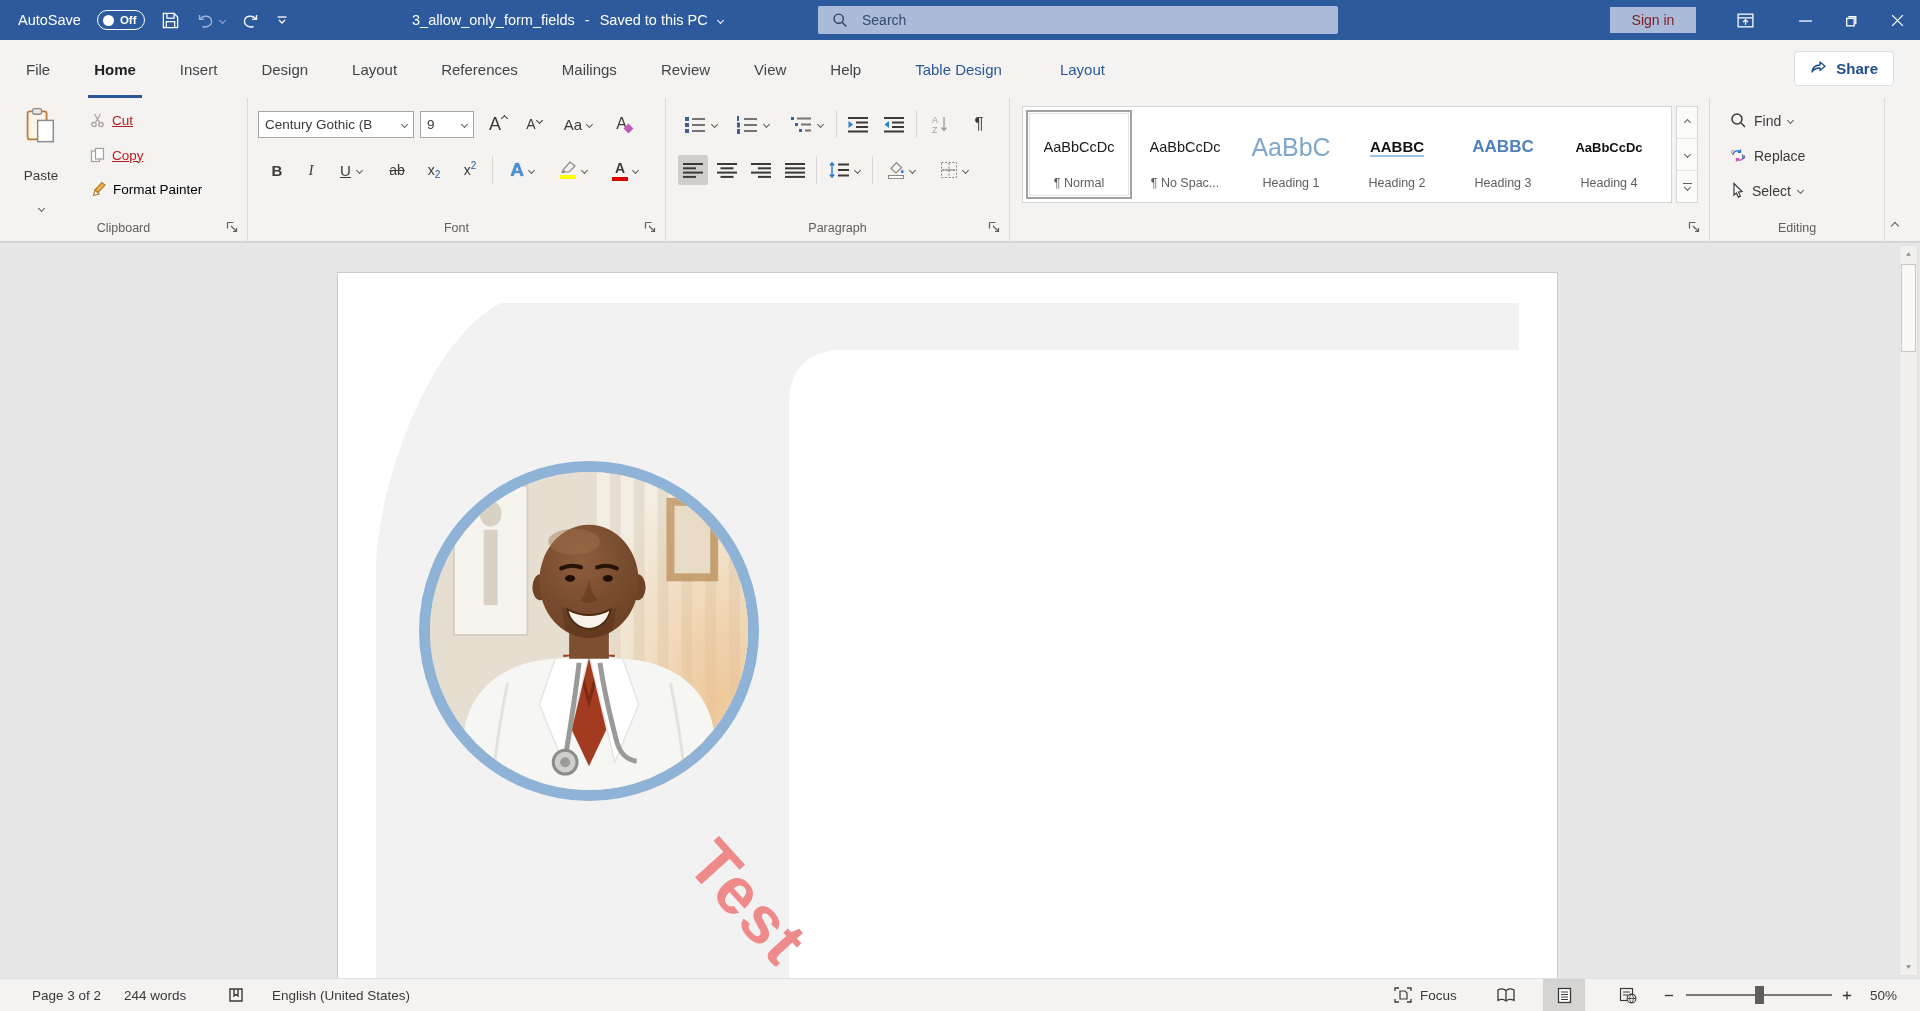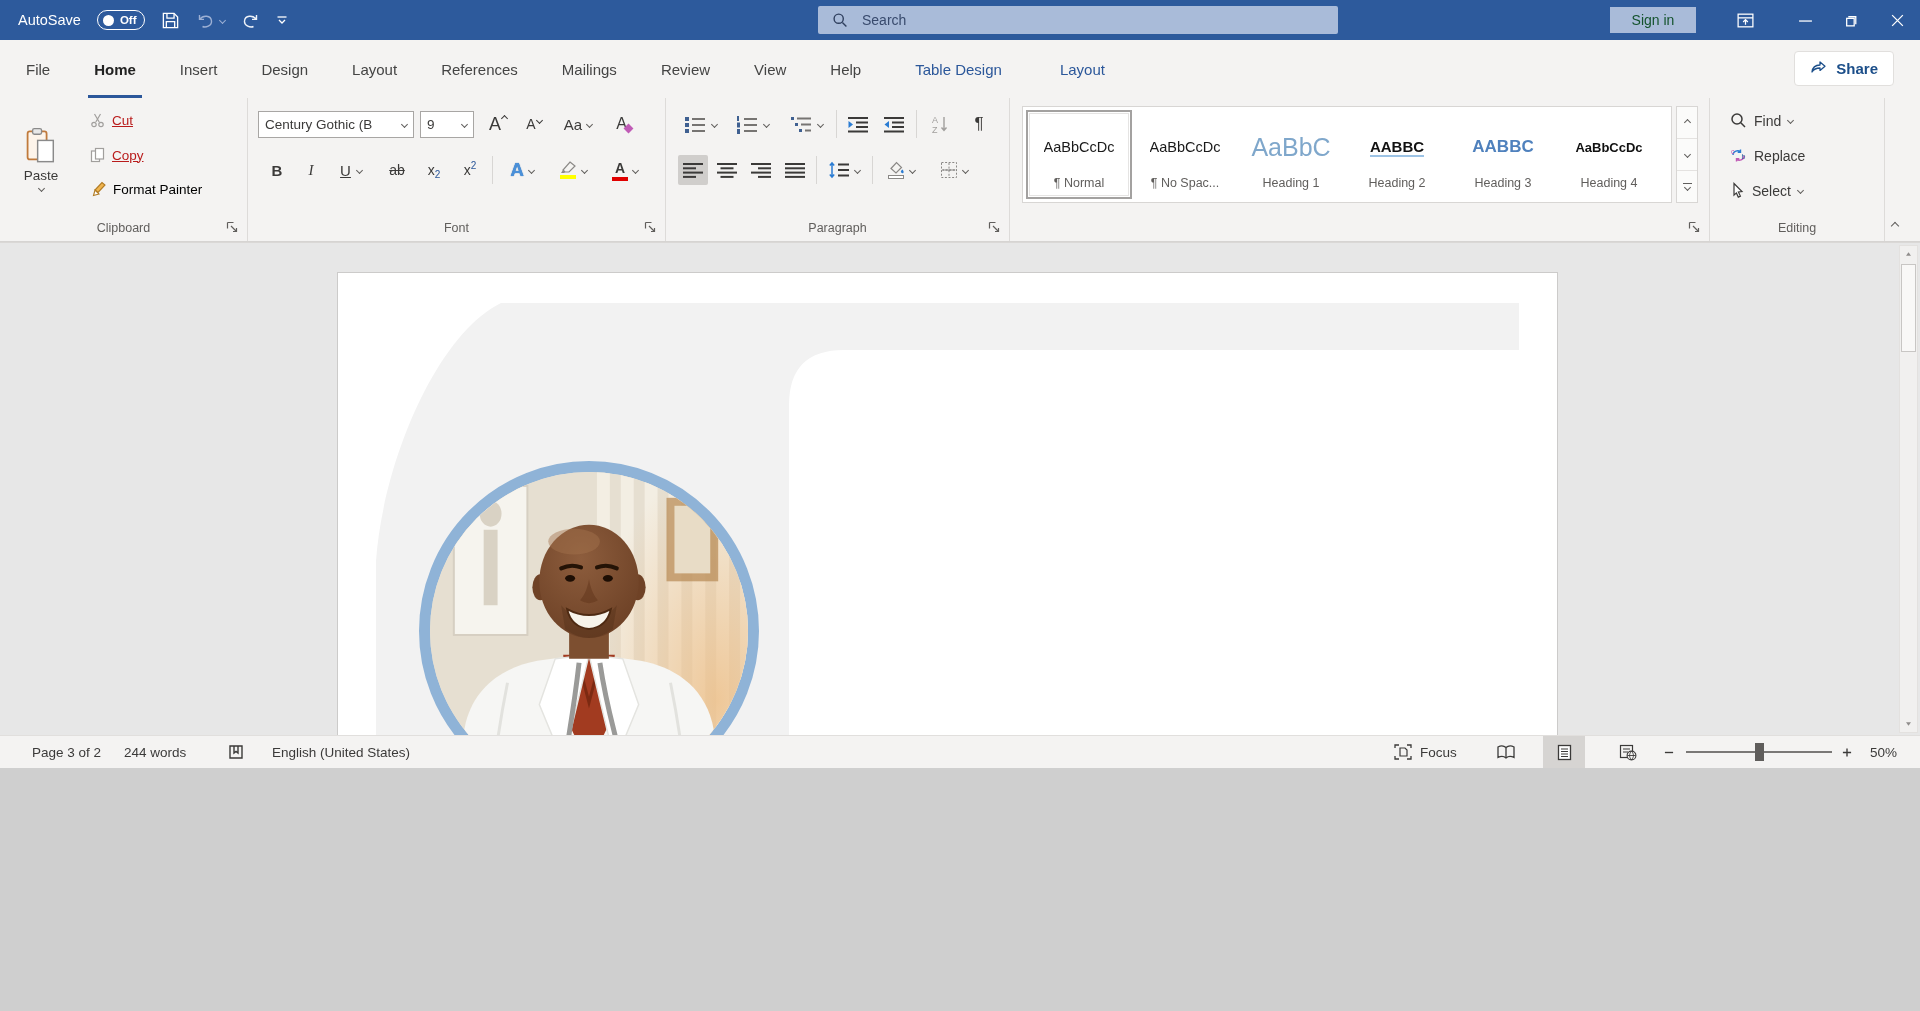--- a/index.html
+++ b/index.html
@@ -1,36 +1,36 @@
 <!DOCTYPE html>
 <html><head>
 <meta charset="utf-8">
 <style>
   html,body{margin:0;padding:0;background:#cfcfcf;}
   *{box-sizing:border-box;}
-  #app{position:relative;width:1920px;height:768px;background:#e7e7e7;
+  #app{position:relative;width:1920px;height:1011px;background:#e7e7e7;
        font-family:"Liberation Sans",sans-serif;color:#3b3a39;overflow:hidden;}
 
   
   .titlebar{position:absolute;top:0;left:0;right:0;height:40px;background:#2d5a9c;color:#fff;}
   .tb-left{position:absolute;left:18px;top:0;height:40px;display:flex;align-items:center;gap:16px;}
   .autosave-label{font-size:14.5px;}
   .toggle{width:48px;height:20px;border:1.6px solid #fff;border-radius:11px;display:flex;align-items:center;padding:0 5px;gap:6px;cursor:default;}
   .toggle .dot{width:11px;height:11px;border-radius:50%;background:#fff;}
   .toggle .state{font-size:11.5px;font-weight:bold;color:#fff;}
   .tb-btn{display:flex;align-items:center;justify-content:center;background:none;border:none;padding:0;}
   .tb-title{position:absolute;left:412px;top:0;height:40px;display:flex;align-items:center;gap:10px;font-size:14.5px;color:#fff;white-space:nowrap;}
   .chv{display:inline-block;width:6px;height:6px;border:solid currentColor;border-width:0 1.4px 1.4px 0;transform:rotate(45deg);}
   .chv.up{transform:rotate(-135deg);}
   .chv.sm{width:5px;height:5px;}
   .searchbox{position:absolute;left:818px;top:6px;width:520px;height:28px;background:#a9bbd9;border-radius:2px;display:flex;align-items:center;padding:0 10px 0 14px;gap:12px;}
   .searchbox input{flex:1;background:transparent;border:none;outline:none;font-size:14px;color:#2f3f5e;font-family:"Liberation Sans",sans-serif;}
   .searchbox input::placeholder{color:#384a6d;opacity:1;}
   .tb-right{position:absolute;right:0;top:0;height:40px;display:flex;align-items:center;}
-  .signin{width:86px;height:26px;background:#a9bbd9;border:none;color:#14532d;font-size:14px;font-family:"Liberation Sans",sans-serif;display:flex;align-items:center;justify-content:center;margin-right:26px;}
+  .signin{width:86px;height:26px;background:#a9bbd9;border:none;color:#7f1d1d;font-size:14px;font-family:"Liberation Sans",sans-serif;display:flex;align-items:center;justify-content:center;margin-right:26px;}
   .winbtn{width:46px;height:40px;display:flex;align-items:center;justify-content:center;background:none;border:none;}
 
   
   .tabs{position:absolute;top:40px;left:0;right:0;height:58px;background:#f4f3f2;display:flex;align-items:center;}
   .tab{position:relative;height:100%;display:flex;align-items:center;padding:0 22px;font-size:15px;color:#444;background:none;border:none;font-family:"Liberation Sans",sans-serif;}
   .tab:first-child{margin-left:4px;}
   .tab.active{color:#222;font-weight:bold;}
   .tab.active::after{content:"";position:absolute;left:16px;right:16px;bottom:0;height:3px;background:#2b579a;}
   .tab.ctx{color:#2b579a;}
   .share-btn{position:absolute;right:26px;top:11px;height:35px;background:#fff;border:1px solid #e1dfdd;border-radius:4px;display:flex;align-items:center;gap:8px;padding:0 15px;font-size:15px;font-weight:bold;color:#1b4e89;font-family:"Liberation Sans",sans-serif;}
@@ -43,21 +43,21 @@
   .rowitem{position:absolute;display:flex;align-items:center;justify-content:center;color:#3b3a39;}
   .vsep{position:absolute;width:1px;background:#d8d6d4;}
   .combo{position:absolute;height:27px;background:#fff;border:1px solid #a8a6a4;display:flex;align-items:center;padding:0 6px;font-size:13.5px;color:#3b3a39;gap:4px;}
   .combo .txt{flex:1;overflow:hidden;white-space:nowrap;}
   .btxt{font-size:15px;}
   .grey{color:#b91c1c;text-decoration:underline;}
   .ic-lbl{font-size:13.5px;color:#3b3a39;}
   .bar{display:block;width:16px;height:4px;margin-top:1px;}
 
   
-  .paste{position:absolute;left:12px;top:8px;width:58px;height:106px;display:flex;flex-direction:column;align-items:center;justify-content:center;gap:3px;background:none;border:none;font-family:"Liberation Sans",sans-serif;}
+  .paste{position:absolute;left:12px;top:8px;width:58px;height:106px;display:flex;flex-direction:column;align-items:center;justify-content:space-between;gap:3px;background:none;border:none;font-family:"Liberation Sans",sans-serif;}
   .clip-row{position:absolute;left:84px;display:flex;align-items:center;gap:7px;font-size:13.5px;background:none;border:none;font-family:"Liberation Sans",sans-serif;}
 
   
   .gallery{position:absolute;left:12px;top:8px;width:650px;height:97px;background:#fff;border:1px solid #d8d6d4;display:flex;align-items:stretch;padding:3px;}
   .style-card{width:106px;display:flex;flex-direction:column;align-items:center;justify-content:center;padding:6px 2px 7px;background:none;border:2px solid transparent;font-family:"Liberation Sans",sans-serif;}
   .style-card.selected{border:2px solid #a3a1a0;outline:1px solid #e5e4e3;outline-offset:-4px;}
   .style-sample{flex:1;display:flex;align-items:center;justify-content:center;max-width:98px;overflow:hidden;white-space:nowrap;}
   .style-name{font-size:12.5px;color:#605e5c;white-space:nowrap;overflow:hidden;max-width:100px;}
   .s-normal{font-size:14.5px;color:#1a1a1a;}
   .s-h1{font-size:25px;color:#7fa7cb;}
@@ -123,20 +123,26 @@
         </svg>
       </button>
       <button class="tb-btn">
         <svg width="12" height="12" viewBox="0 0 12 12">
           <path d="M1.5 3h9" stroke="#fff" stroke-width="1.3"></path>
           <path d="M3 6l3 3 3-3" fill="none" stroke="#fff" stroke-width="1.3"></path>
         </svg>
       </button>
     </div>
 
+    <div class="tb-title">
+      <span>3_allow_only_form_fields</span>
+      <span>-</span>
+      <span>Saved to this PC</span>
+      <span class="chv sm"></span>
+    </div>
 
     <div class="searchbox">
       <svg width="16" height="16" viewBox="0 0 16 16">
         <circle cx="6.7" cy="6.7" r="4.6" fill="none" stroke="#2f3f5e" stroke-width="1.4"></circle>
         <path d="M10.4 10.4L14.4 14.4" stroke="#2f3f5e" stroke-width="1.4"></path>
       </svg>
       <input type="text" placeholder="Search" style="">
     </div>
 
     <div class="tb-right">

